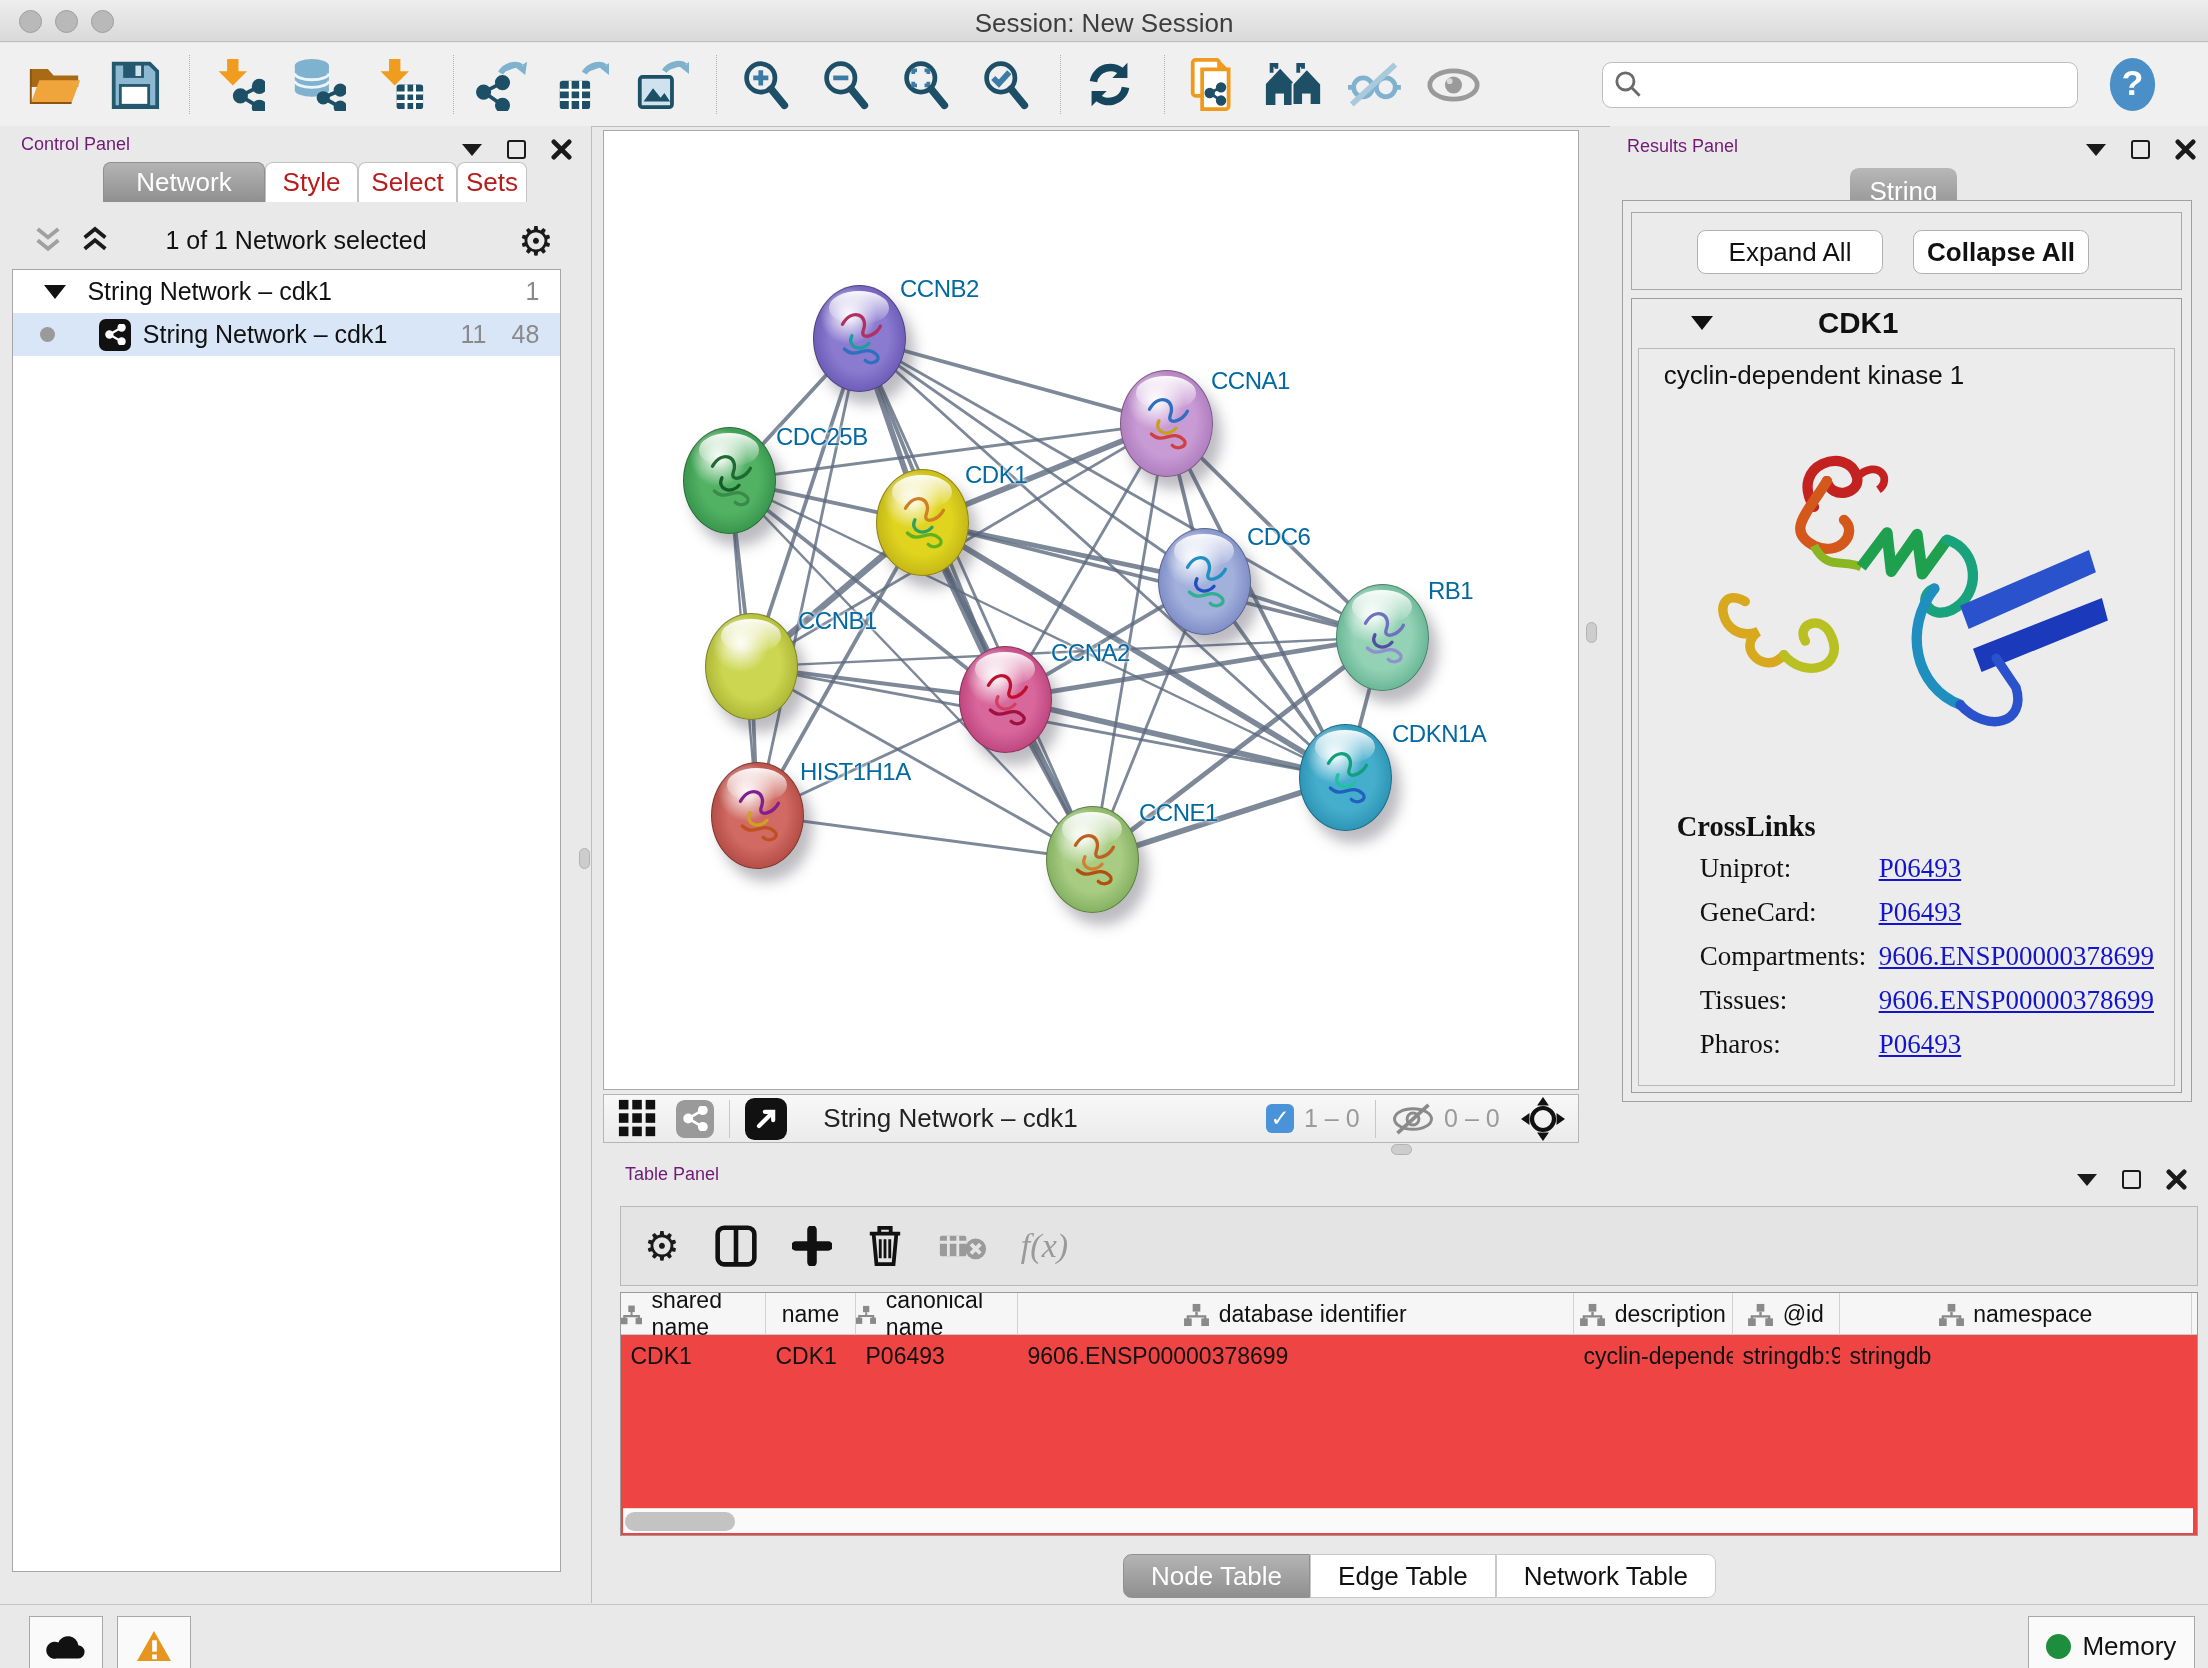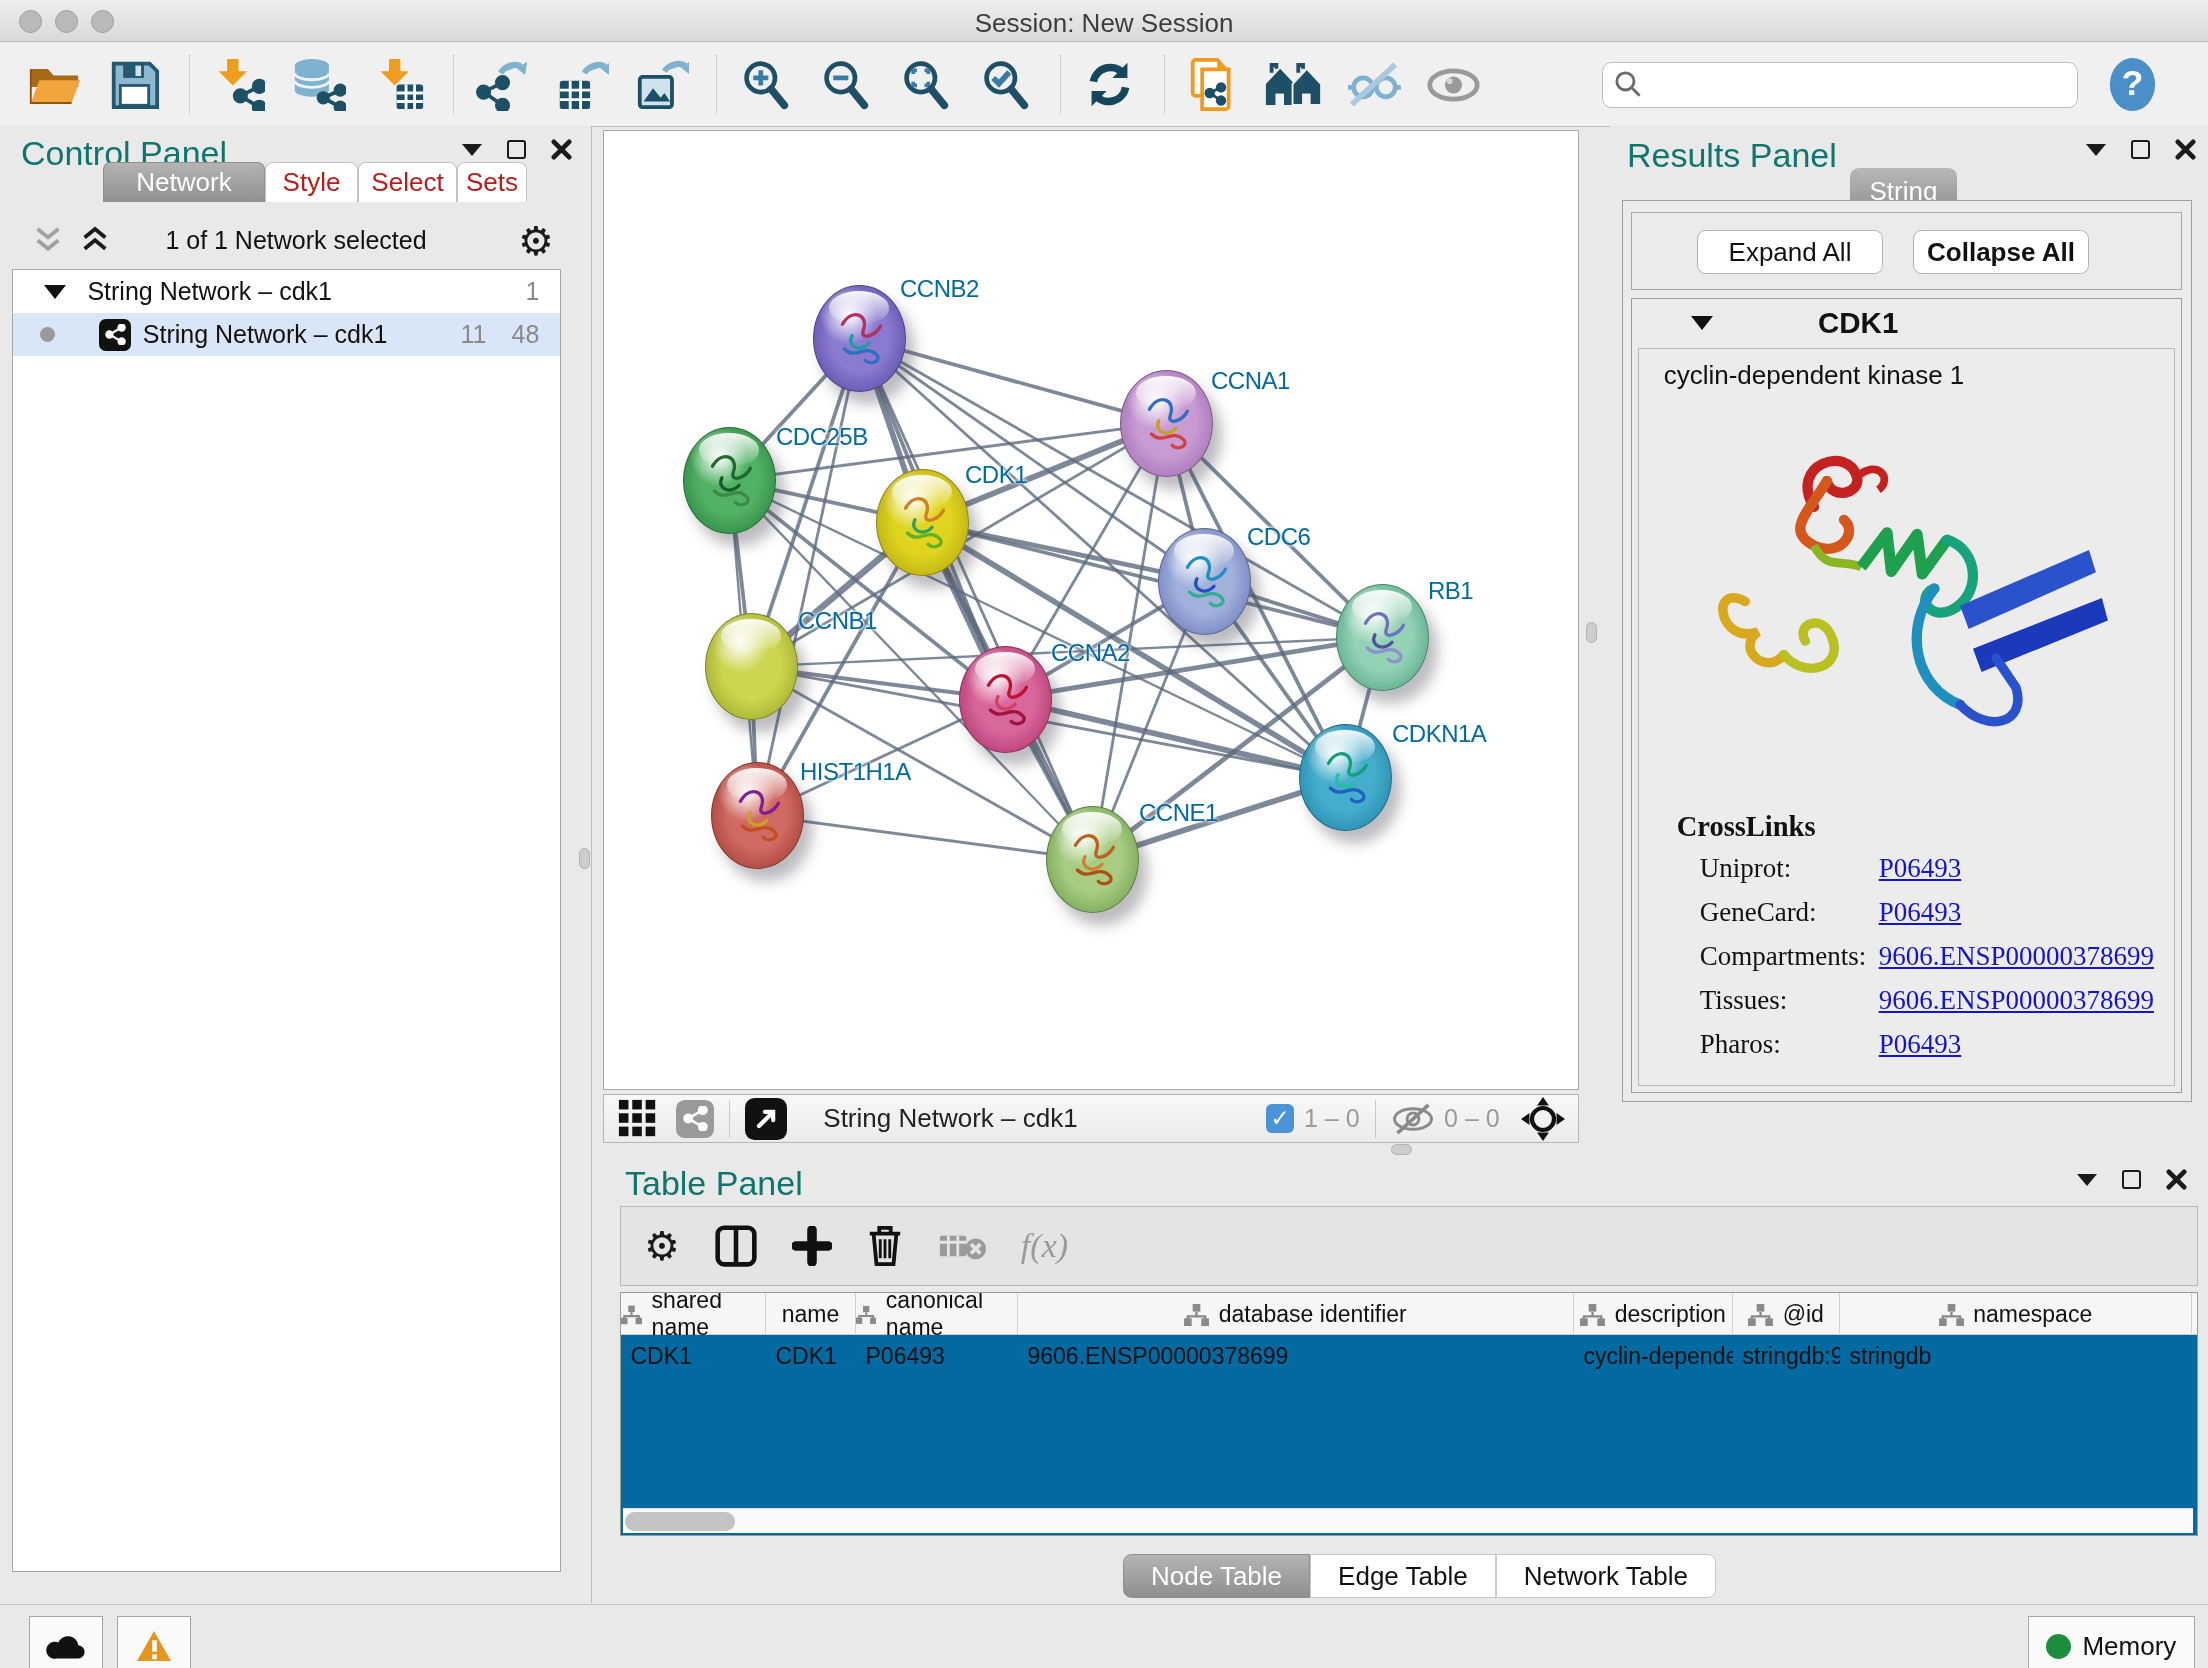--- a/index.html
+++ b/index.html
@@ -18,21 +18,21 @@
     border-bottom:1px solid #bdbdbd;display:flex;align-items:center;padding:0 25px;}
   .tbtn{width:59px;height:59px;display:flex;align-items:center;justify-content:center;margin-right:21px;flex:0 0 auto;}
   .tsep{width:0;height:59px;border-left:1.9px dotted #b0b0b0;margin:0 19px 0 3.8px;flex:0 0 auto;}
   #searchwrap{margin-left:auto;width:476px;height:46px;background:#fff;border:1px solid #bdbdbd;
     border-radius:9.5px;display:flex;align-items:center;padding:0 11.4px;}
   #searchwrap svg{flex:0 0 auto;}
   #searchwrap input{border:none;outline:none;flex:1;font-size:25px;margin-left:7.6px;background:transparent;}
   #helpbtn{margin-left:25px;}
 
   
-  .phead{font-size:34px;color:#0f766e;}
+  .phead{font-size:18px;color:#701a75;}
   .winbtns{position:absolute;display:flex;align-items:center;gap:25px;}
   .caret-down{width:0;height:0;border-left:10.5px solid transparent;border-right:10.5px solid transparent;border-top:12.4px solid #1a1a1a;}
   .floatbox{width:19px;height:19px;border:2.9px solid #1a1a1a;border-radius:2.9px;}
 
   
   #cpanel{position:absolute;left:0;top:126px;width:592px;height:1477px;background:#e9e9e9;border-right:1px solid #bdbdbd;}
   #cp-title{position:absolute;left:21px;top:7.6px;}
   #cp-tabs{position:absolute;left:103px;top:36px;display:flex;}
   .tab{height:40px;display:flex;align-items:center;justify-content:center;font-size:26px;
     border:1px solid #c3c3c3;border-bottom:none;border-radius:7.6px 7.6px 0 0;background:#fff;color:#b91c1c;padding:0 3.8px;}
@@ -84,21 +84,21 @@
   #xrows{position:absolute;left:61px;top:504px;right:9.5px;}
   .xrow{height:44px;position:relative;font-size:27px;}
   .xrow .xl{position:absolute;left:0;color:#111;}
   .xrow .xv{position:absolute;left:179px;color:#1414cc;text-decoration:underline;}
 
   
   #tpanel{position:absolute;left:593px;top:1156px;width:1616px;height:448px;background:#e9e9e9;}
   #tp-title{position:absolute;left:32px;top:7.6px;}
   #tp-toolbar{position:absolute;left:27px;top:50px;width:1578px;height:80px;background:#e4e4e4;border:1px solid #b8b8b8;
     display:flex;align-items:center;padding:0 23px;gap:34px;}
-  #tp-table{position:absolute;left:27px;top:136px;width:1578px;height:244px;background:#0369a1;border:1.9px solid #9a9a9a;padding-left:36px;}
+  #tp-table{position:absolute;left:27px;top:136px;width:1578px;height:244px;background:#ef4444;border:1.9px solid #9a9a9a;padding-left:36px;}
   #thead{position:absolute;left:0;top:0;width:100%;height:42px;background:#f6f6f6;border-bottom:1px solid #c9c9c9;display:flex;}
   .th{height:42px;display:flex;align-items:center;justify-content:center;gap:9.5px;font-size:23px;color:#111;
     border-right:1px solid #d2d2d2;overflow:hidden;}
   #trowvals{position:absolute;left:0;top:42px;width:100%;height:42px;display:flex;}
   .td{height:42px;display:flex;align-items:center;font-size:23px;color:#111;padding-left:9.5px;overflow:hidden;white-space:nowrap;}
   #hscroll{position:absolute;left:1.9px;bottom:1.9px;width:1570px;height:25px;background:#fafafa;border-top:1px solid #e0e0e0;}
   #hthumb{position:absolute;left:1.9px;top:2.9px;width:110px;height:19px;border-radius:9.5px;background:#c3c3c3;}
   #tp-tabs{position:absolute;left:530px;top:398px;display:flex;}
   .btab{height:44px;display:flex;align-items:center;justify-content:center;font-size:26px;background:#fff;color:#111;
     border:1px solid #c9c9c9;padding:0 27px;}

